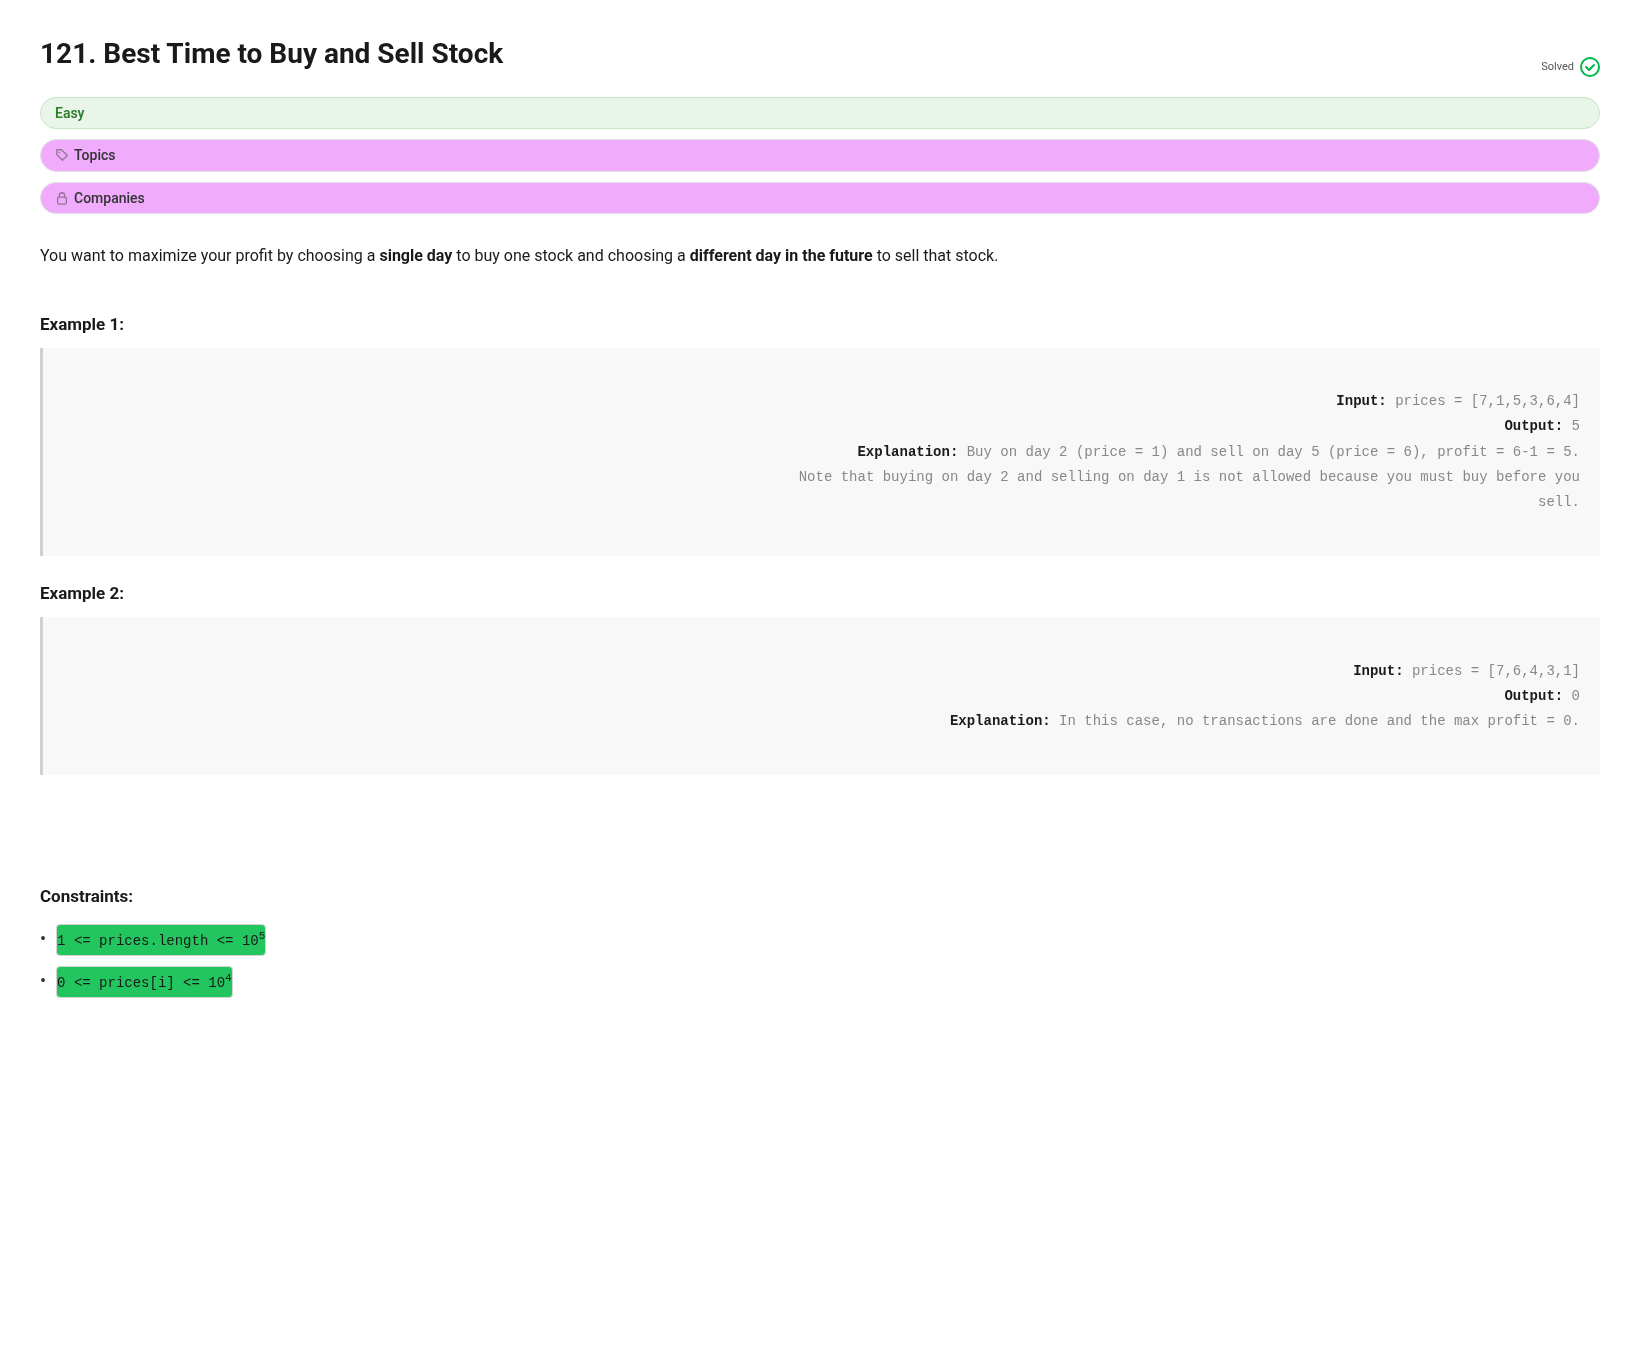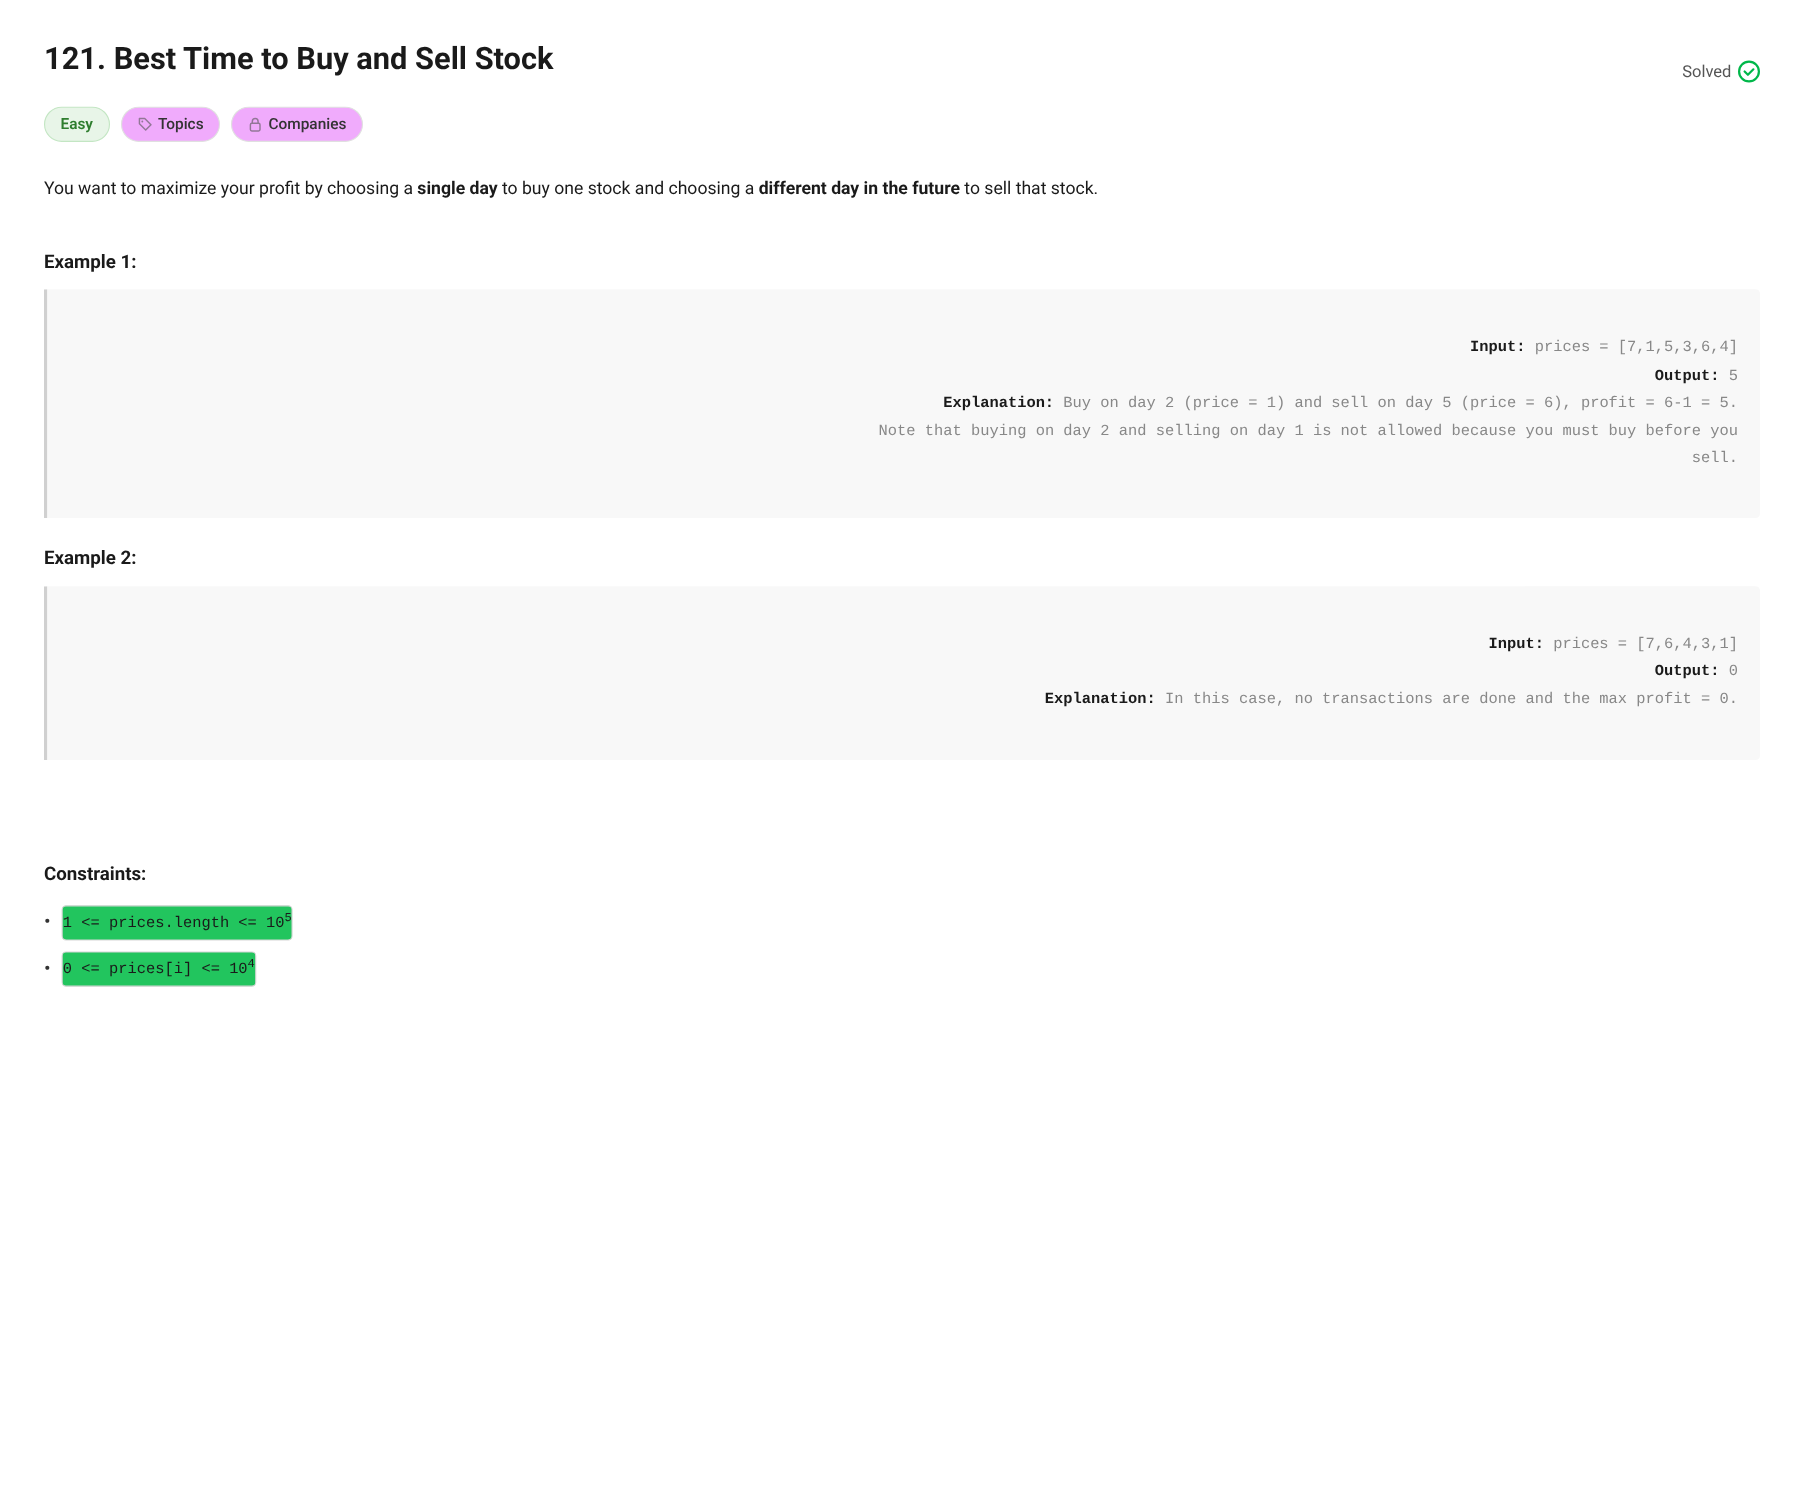--- a/index.html
+++ b/index.html
@@ -29,40 +29,41 @@
       font-size: 28px;
       font-weight: 700;
       color: #1a1a1a;
     }
 
     .solved-badge {
       display: flex;
       align-items: center;
       gap: 6px;
       color: #555;
-      font-size: 15px;
+      font-size: 11px;
       padding-top: 6px;
     }
 
     .solved-check {
       width: 20px;
       height: 20px;
       border-radius: 50%;
       border: 2px solid #00b74a;
       display: inline-flex;
       align-items: center;
       justify-content: center;
       color: #00b74a;
       font-size: 12px;
     }
 
     .tags-row {
       display: flex;
       gap: 10px;
       margin-bottom: 28px;
+      flex-direction: column;
     }
 
     .tag {
       display: inline-flex;
       align-items: center;
       gap: 5px;
       padding: 4px 14px;
       border-radius: 20px;
       font-size: 14px;
       font-weight: 500;
@@ -130,21 +131,21 @@
     .code-block .label {
       font-weight: 700;
       color: #1a1a1a;
     }
 
     .code-block .value {
       color: #888;
     }
 
     .constraints-section {
-      margin-top: 16px;
+      margin-top: 32px;
     }
 
     .constraints-title {
       font-size: 17px;
       font-weight: 700;
       margin-bottom: 14px;
     }
 
     .constraint-item {
       display: flex;

